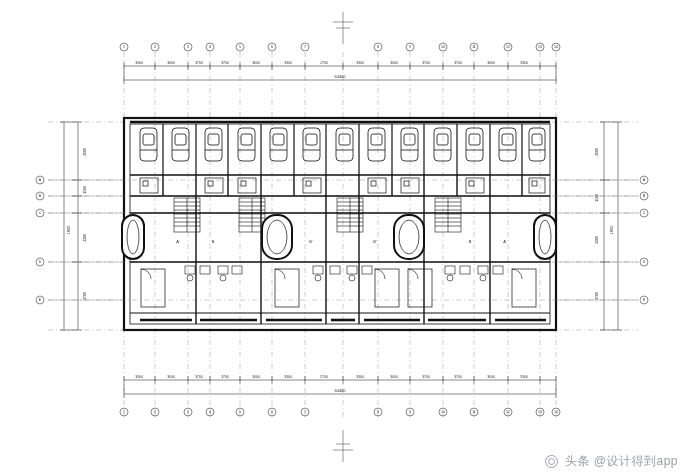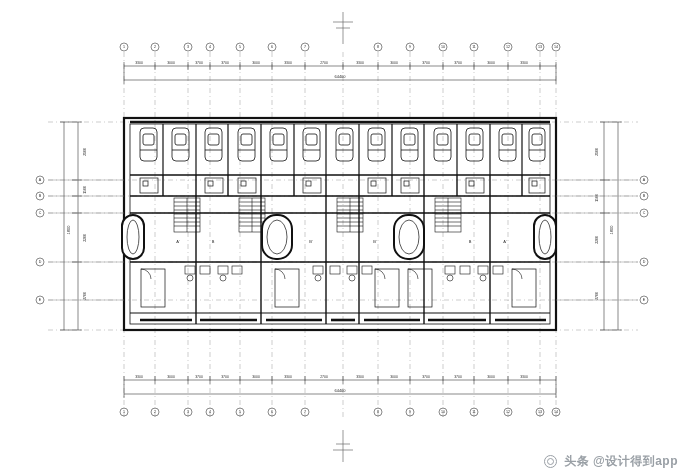--- a/index.html
+++ b/index.html
@@ -12,21 +12,21 @@
   }
   #plan-wrap{position:absolute;left:0;top:0;width:686px;height:476px;}
   svg{display:block;}
   .watermark{
     position:absolute;
     right:8px;bottom:6px;
     font-size:12px;
     color:#9aa0a6;
     letter-spacing:0.5px;
     font-family:"Liberation Sans", sans-serif;
-    display:flex;align-items:center;gap:7px;font-weight:bold;
+    display:flex;align-items:center;gap:7px;
   }
   .wm-icon{
     display:inline-block;
     width:11px;height:11px;
     border:1px solid #9aa0a6;
     border-radius:50%;
     position:relative;
   }
   .wm-icon::after{
     content:"";

